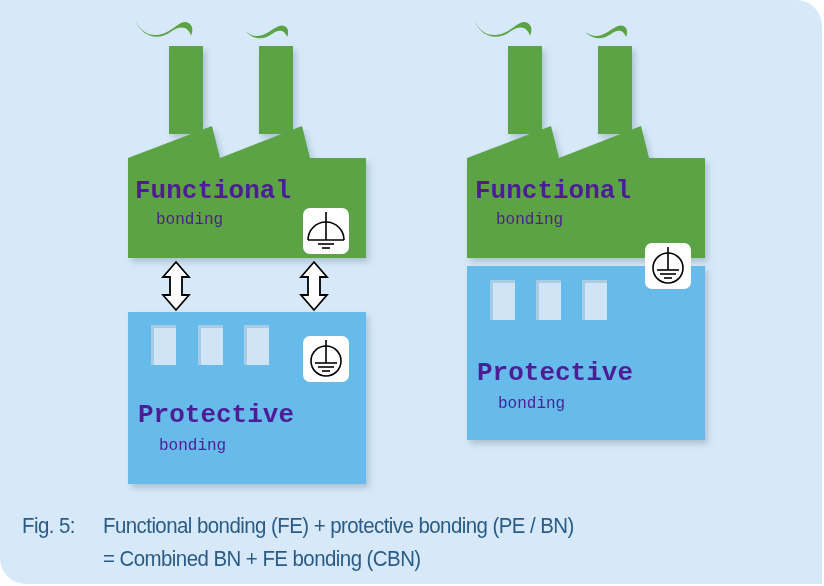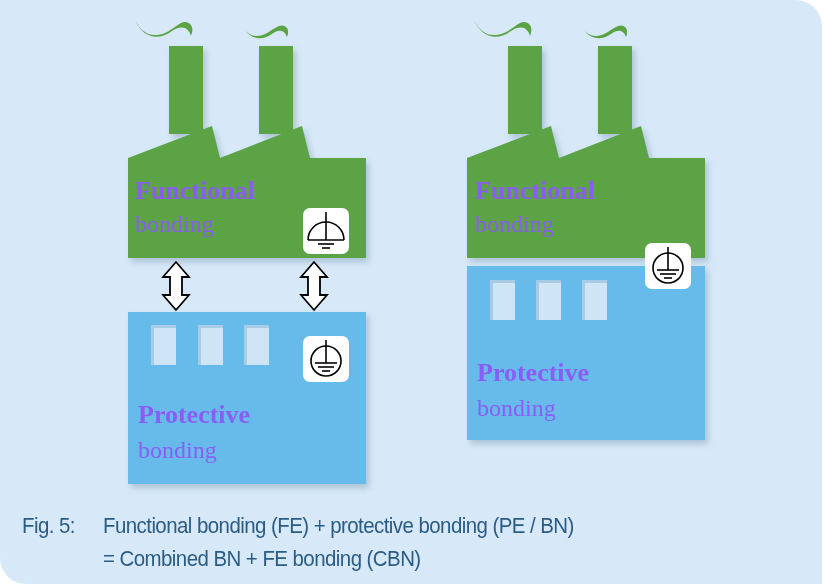--- a/index.html
+++ b/index.html
@@ -1,21 +1,21 @@
 <!DOCTYPE html>
 <html><head>
 <meta charset="utf-8">
 <style>
   html,body{margin:0;padding:0;background:#ffffff;}
   body{width:824px;height:586px;overflow:hidden;position:relative;font-family:"Liberation Sans",sans-serif;}
   .panel{position:absolute;left:0;top:0;width:822px;height:584px;background:#d7e9f8;border-radius:0 26px 0 26px;}
   svg.scene{position:absolute;left:0;top:0;}
-  .label{position:absolute;color:#8b5cf6;font-family:Liberation Serif, serif;line-height:1;}
+  .label{position:absolute;color:#4c1d95;font-family:Liberation Mono, monospace;line-height:1;}
   .label.bold{font-weight:bold;font-size:26px;}
-  .label.reg{font-size:24px;}
+  .label.reg{font-size:16px;margin-left:21px;}
   .caption{position:absolute;color:#2a5c86;font-family:"Liberation Sans",sans-serif;font-size:22px;letter-spacing:-0.6px;transform:scaleX(0.93);transform-origin:left top;}
 </style>
 </head>
 <body>
 
 <div class="panel"></div>
 
 <svg class="scene" width="824" height="586" viewBox="0 0 824 586">
   <defs>
     <filter id="sh" x="-10%" y="-10%" width="130%" height="130%">

